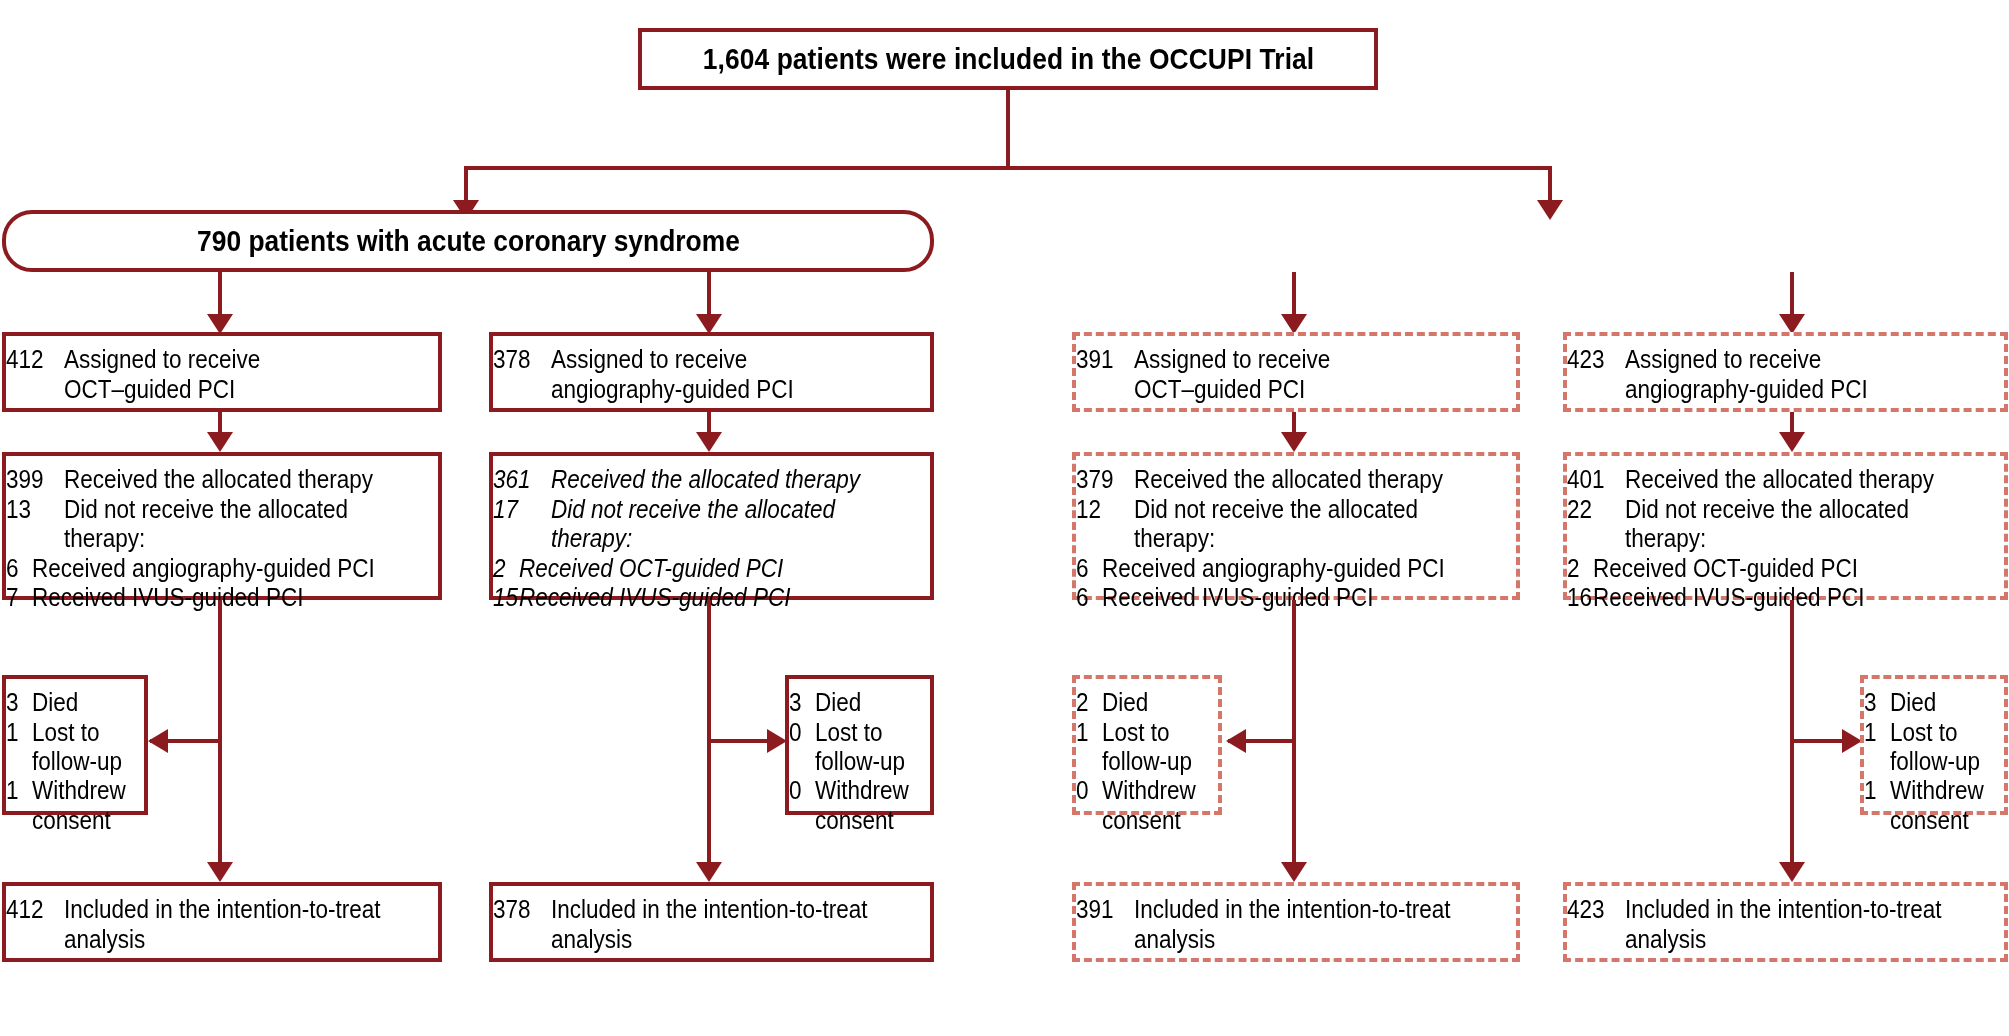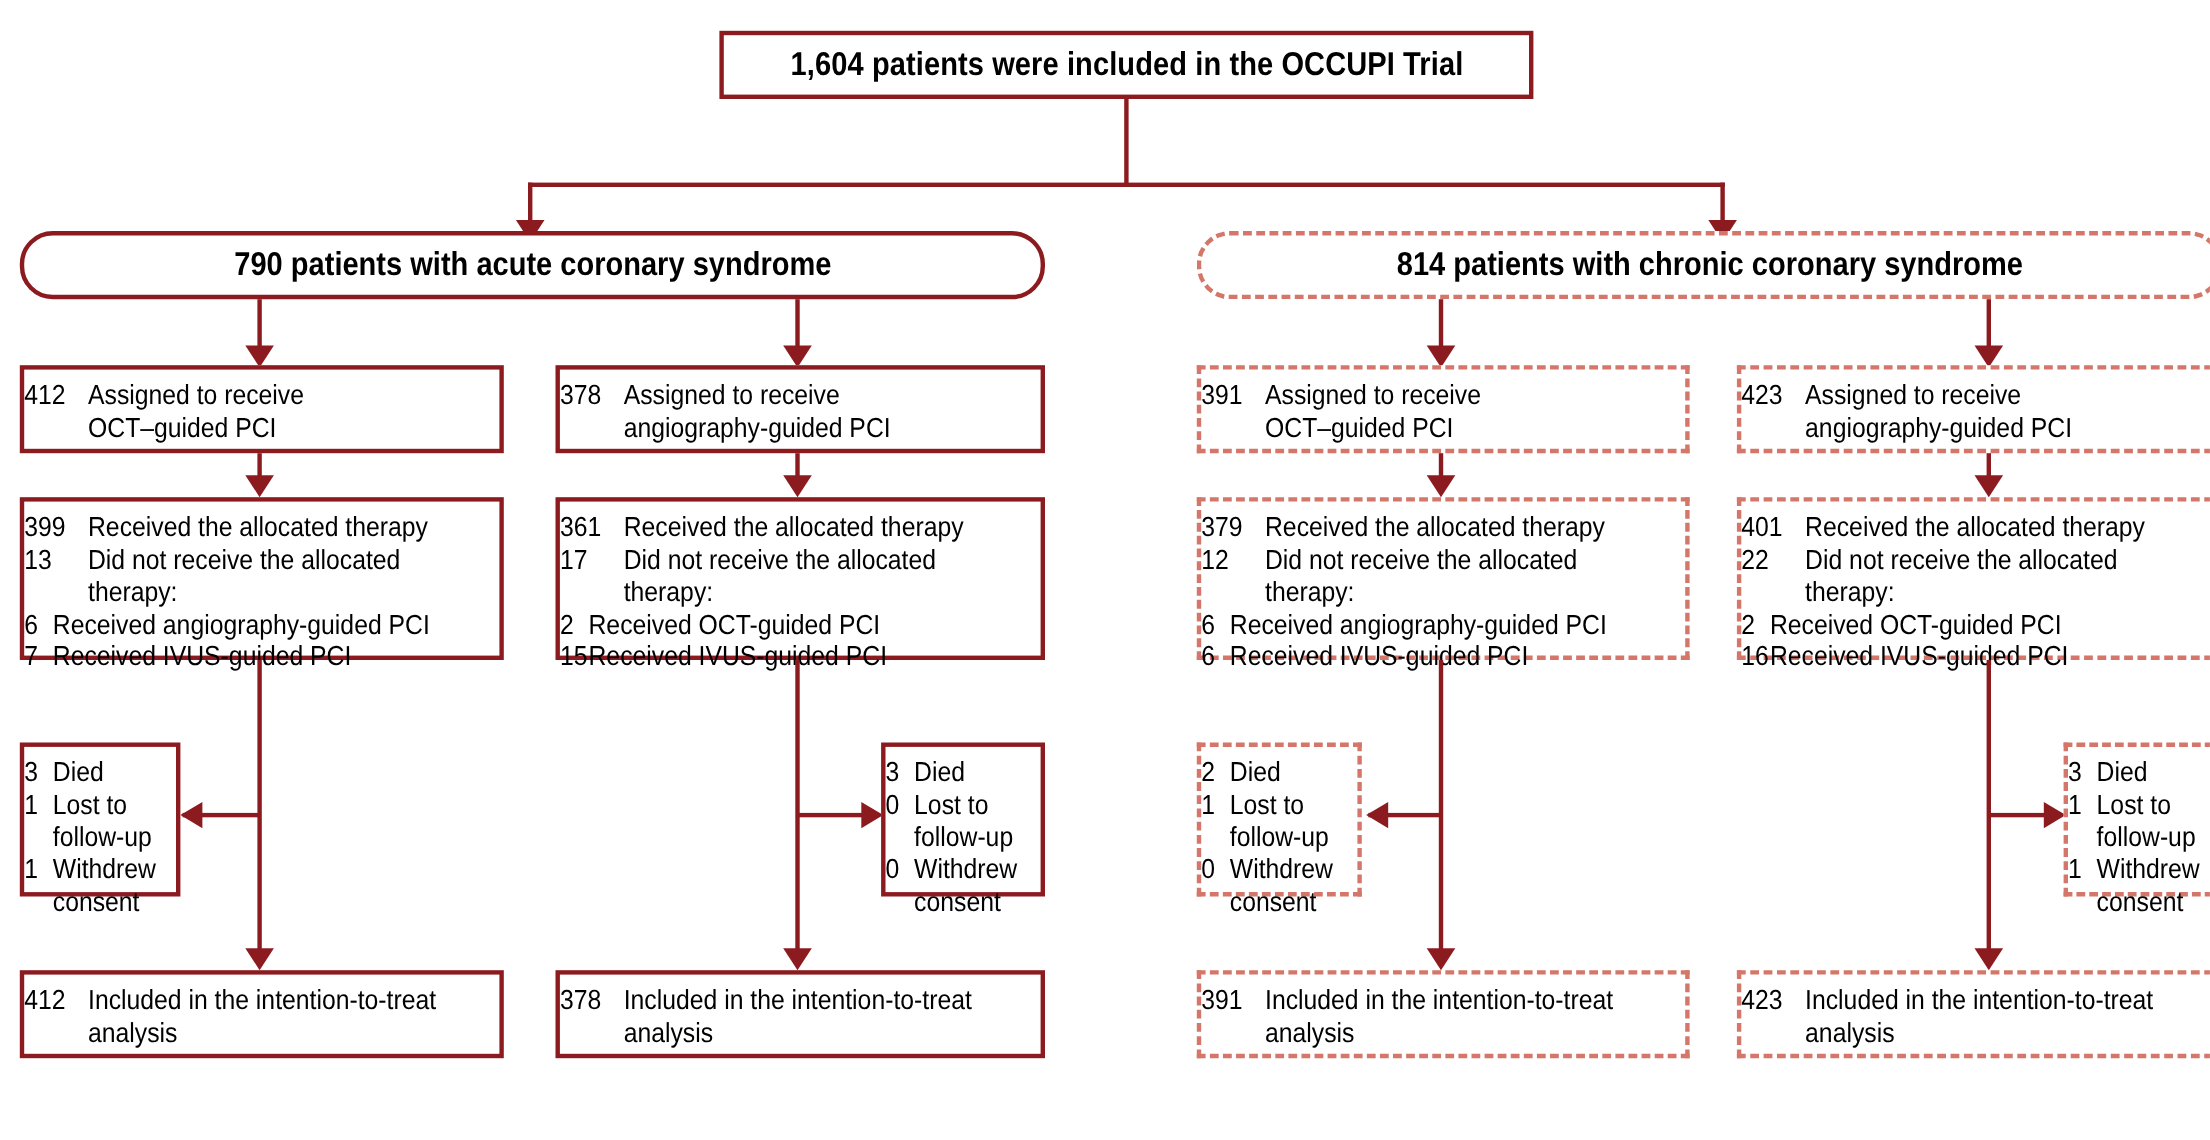--- a/index.html
+++ b/index.html
@@ -1,18 +1,18 @@
 <!DOCTYPE html>
 <html><head>
 <meta charset="utf-8">
 <style>
   html,body{margin:0;padding:0;background:#ffffff;}
   body{width:2009px;height:1036px;position:relative;overflow:hidden;
        font-family:"Liberation Sans","DejaVu Sans",sans-serif;color:#000;}
-  #stage{position:absolute;left:16px;top:0;width:1887px;height:1036px;}
+  #stage{position:absolute;left:0;top:0;width:1887px;height:1036px;}
 
   
   .box{position:absolute;box-sizing:border-box;background:#fff;}
   .solid{border:4px solid #8c1b20;}
   .dash{border:4px dashed #d4776a;}
 
   .title-box{display:flex;align-items:center;justify-content:center;}
   .title-txt{font-weight:bold;font-size:30px;letter-spacing:.1px;
              font-stretch:condensed;transform:scaleX(.88);transform-origin:center;
              white-space:nowrap;}
@@ -66,23 +66,20 @@
 
   <div class="vline" style="left:464px;top:166px;height:40px;"></div>
   <div class="arrow-d" style="left:453px;top:200px;"></div>
 
   <div class="vline" style="left:1548px;top:166px;height:40px;"></div>
   <div class="arrow-d" style="left:1537px;top:200px;"></div>
 
   <div class="box solid hdr-box" style="left:2px;top:210px;width:932px;height:62px;">
     <span class="hdr-txt">790 patients with acute coronary syndrome</span>
   </div>
-  <div class="box dash hdr-box" style="left:1072px;top:210px;width:932px;height:62px;">
-    <span class="hdr-txt">814 patients with chronic coronary syndrome</span>
-  </div>
 
   <div class="vline" style="left:218px;top:272px;height:50px;"></div>
   <div class="arrow-d" style="left:207px;top:314px;"></div>
 
   <div class="box solid" style="left:2px;top:332px;width:440px;height:80px;">
     <div class="rows">
       <div class="r">
           <span class="num w-num">412</span>
           <span class="lbl">Assigned to receive</span>
         </div>
@@ -170,21 +167,21 @@
       <div class="r">
           <span class="num w-num"></span>
           <span class="lbl">angiography-guided PCI</span>
         </div>
     </div>
   </div>
 
   <div class="vline" style="left:707px;top:412px;height:30px;"></div>
   <div class="arrow-d" style="left:696px;top:432px;"></div>
 
-  <div class="box solid" style="left:489px;top:452px;width:445px;height:148px;">
+  <div class="box solid" style="left:489px;top:452px;width:445px;height:148px;font-style:italic;">
     <div class="rows">
       <div class="r">
           <span class="num w-num">361</span>
           <span class="lbl">Received the allocated therapy</span>
         </div>
       <div class="r">
           <span class="num w-num">17</span>
           <span class="lbl">Did not receive the allocated</span>
         </div>
       <div class="r">

